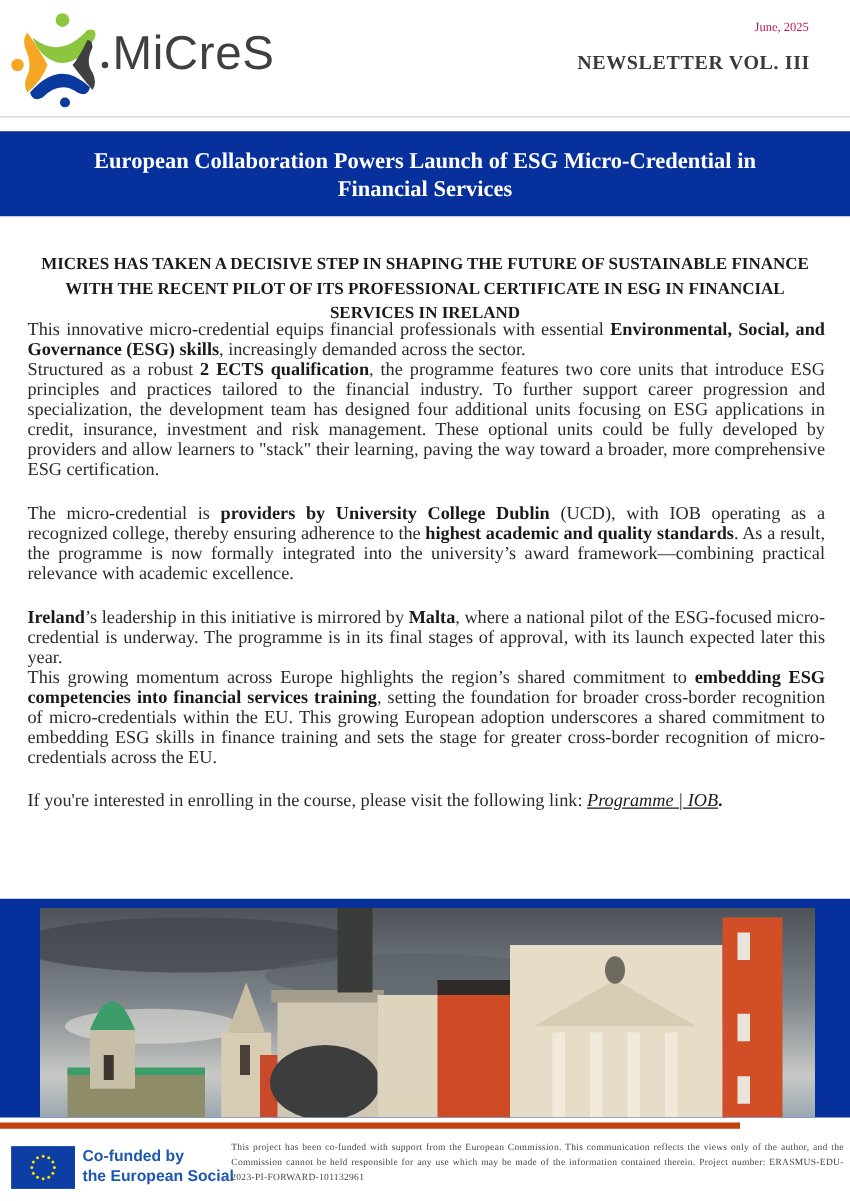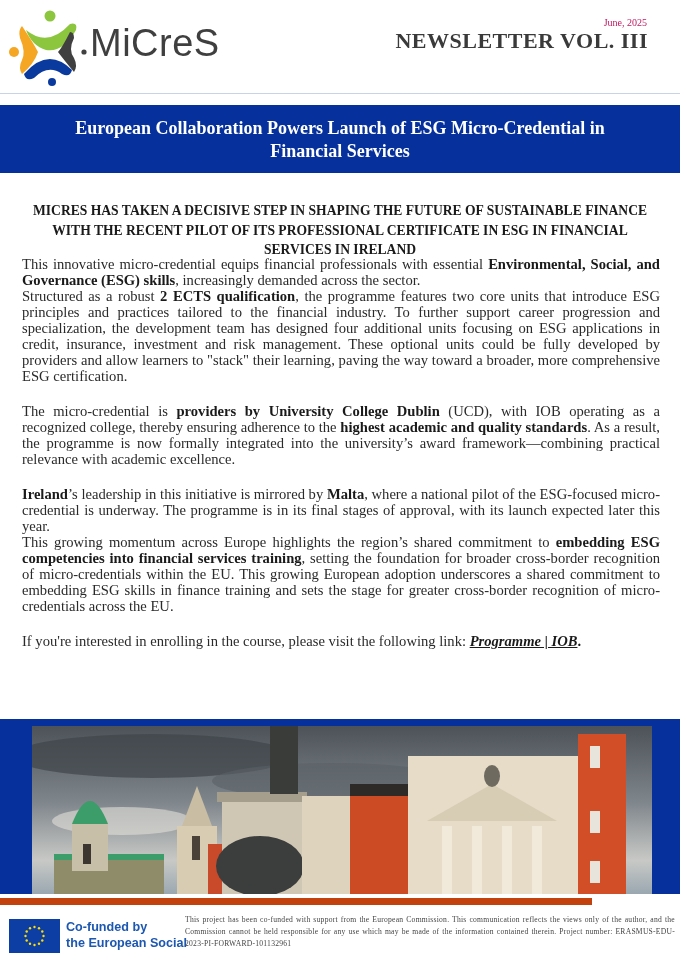--- a/index.html
+++ b/index.html
@@ -3,36 +3,36 @@
 <meta charset="utf-8">
 <style>
   * { box-sizing: border-box; margin: 0; padding: 0; }
   html, body { width: 680px; height: 961px; background: #ffffff; overflow: hidden; }
   body { position: relative; font-family: "Liberation Serif", "DejaVu Serif", serif; color: #222; }
 
   .header { position: absolute; left: 0; top: 0; width: 680px; height: 94px; background: #fff; border-bottom: 1px solid #c9d3e6; text-align: center; }
   .logo { position: absolute; left: 8px; top: 8px; width: 80px; height: 78px; }
   .logo-text { position: absolute; left: 90px; top: 22px; font-family: "Liberation Sans", "DejaVu Sans", sans-serif; font-size: 38px; color: #3f3f3f; letter-spacing: 0.5px; }
   .date { position: absolute; right: 33px; top: 17px; font-size: 10px; color: #be185d; }
-  .vol { position: absolute; right: 32px; top: 28px; font-size: 22px; font-weight: bold; color: #3a3a3a; letter-spacing: 0.5px; }
+  .vol { position: absolute; right: 32px; top: 42px; font-size: 16px; font-weight: bold; color: #3a3a3a; letter-spacing: 0.5px; }
 
   .banner { position: absolute; left: 0; top: 105px; width: 680px; height: 68px; background: #06309b; color: #fff; text-align: center; font-size: 18px; font-weight: bold; line-height: 23px; padding-top: 12px; padding-left: 40px; padding-right: 40px; }
 
   .subhead { position: absolute; left: 22px; width: 636px; top: 181px; text-align: center; font-size: 13.6px; font-weight: bold; line-height: 19.5px; color: #1a1a1a; margin-top: 20px; }
 
   .body { position: absolute; left: 22px; width: 638px; top: 256px; font-size: 14.6px; line-height: 16px; text-align: justify; color: #2a2a2a; }
   .body p { margin: 0; }
   .body .gap { height: 19px; }
   .body b { color: #1a1a1a; }
-  .link { font-weight: bold; font-style: italic; text-decoration: underline; color: #1a1a1a; cursor: pointer; }
+  .link { font-weight: normal; font-style: italic; text-decoration: underline; color: #1a1a1a; cursor: pointer; }
 
   .photo-frame { position: absolute; left: 0; top: 719px; width: 680px; height: 175px; background: #06309b; }
   .photo { position: absolute; left: 32px; top: 7px; width: 620px; height: 168px; overflow: hidden; }
 
-  .footer { position: absolute; left: 0; top: 898px; width: 592px; height: 63px; background: #fff; border-top: 7px solid #c2410c; }
+  .footer { position: absolute; left: 0; top: 898px; width: 592px; height: 63px; background: #fff; border-top: 5px solid #c2410c; }
   .eu-flag { position: absolute; left: 9px; top: 14px; width: 51px; height: 34px; background: #0d3ea3; }
   .eu-text { position: absolute; left: 66px; top: 14px; font-family: "Liberation Sans", "DejaVu Sans", sans-serif; font-weight: bold; color: #1c57b0; font-size: 12.6px; line-height: 16px; }
   .disclaimer { position: absolute; left: 185px; top: 9px; width: 490px; font-size: 7.6px; line-height: 12px; color: #444; text-align: justify; letter-spacing: 0.25px; }
 </style>
 </head>
 <body>
 
 <div class="header">
   <svg class="logo" viewBox="0 0 80 78">
     <circle cx="42" cy="8" r="5.5" fill="#8cc63f"></circle>

